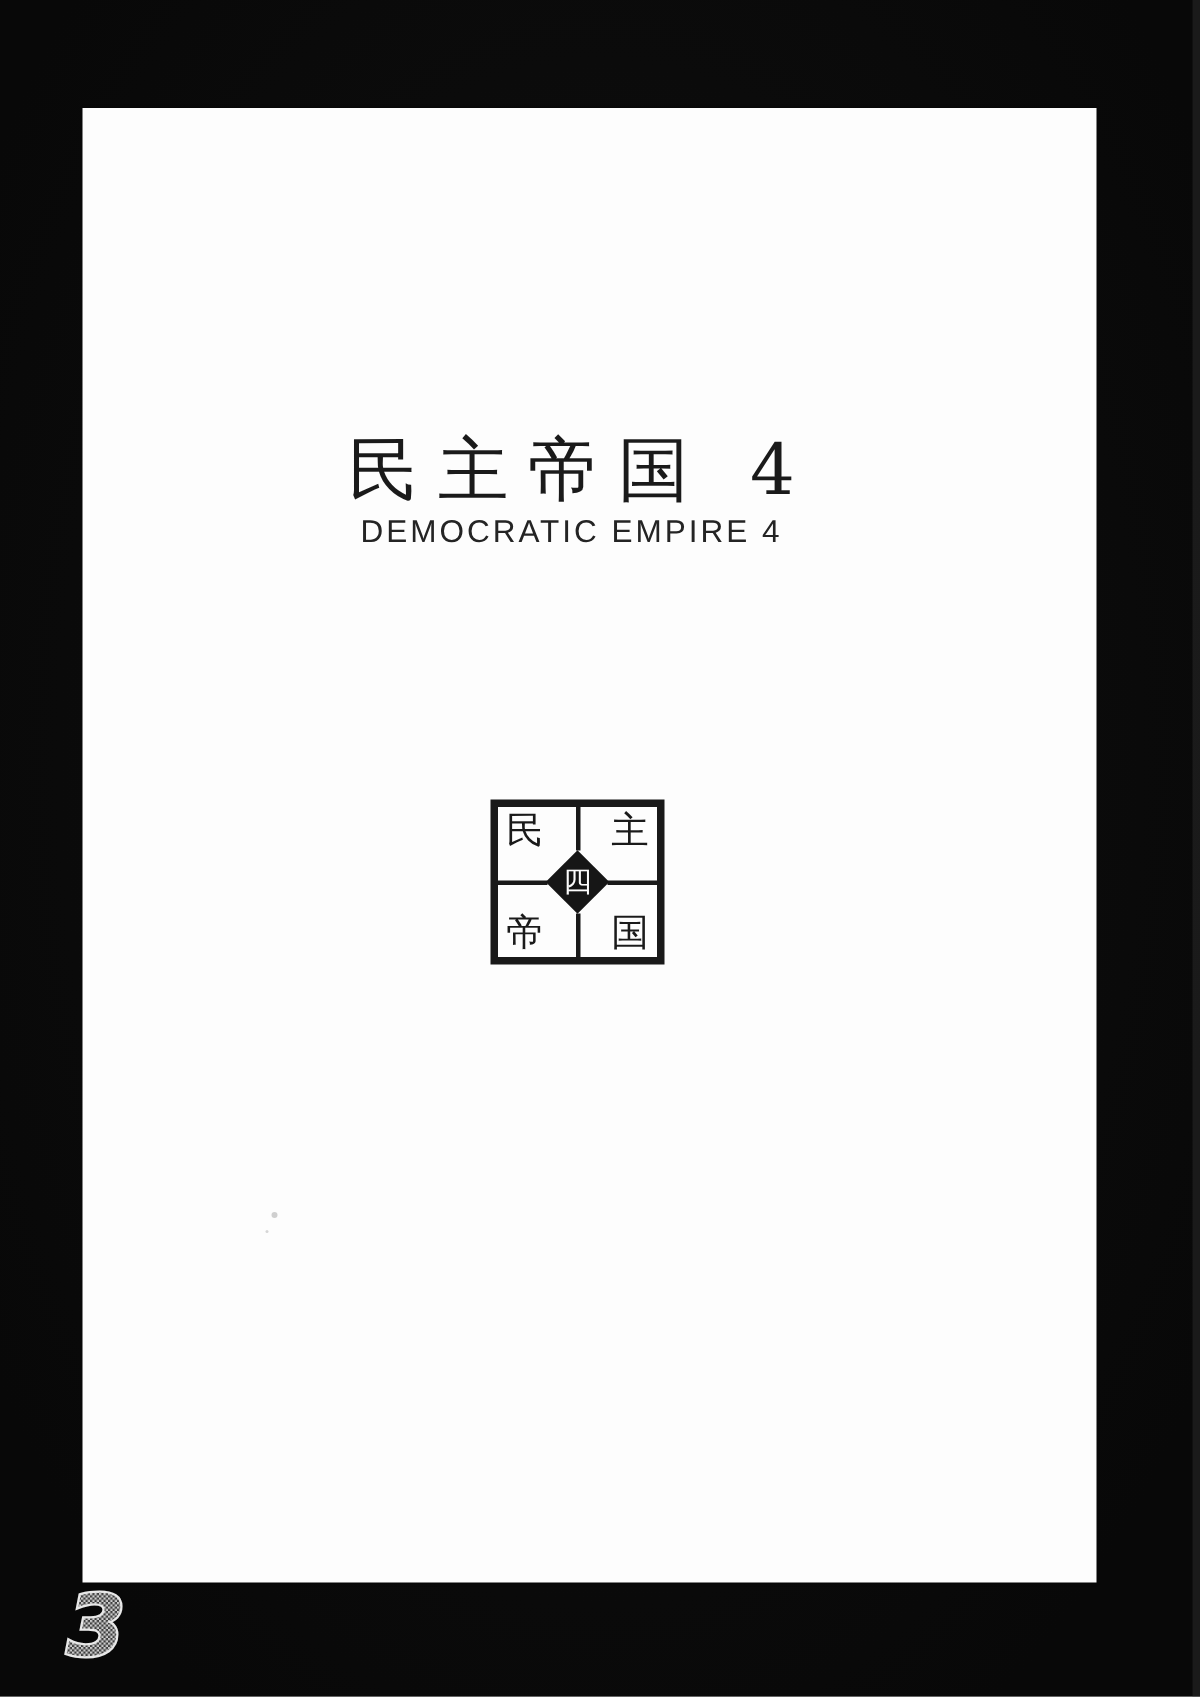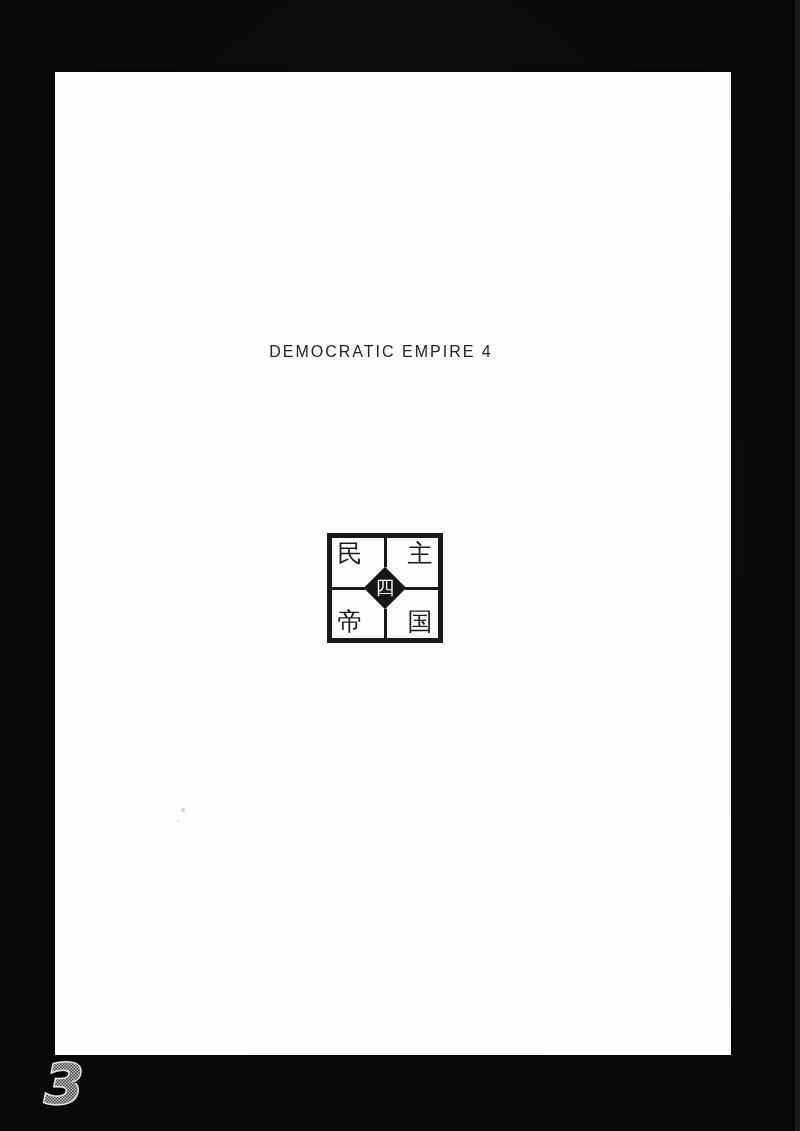--- a/index.html
+++ b/index.html
@@ -45,21 +45,21 @@
     top: 210px;
     font-size: 47px;
     letter-spacing: 13px;
     text-indent: 13px;
     color: #1a1a1a;
     font-weight: 500;
   }
   .subtitle {
     top: 271px;
     font-family: "Liberation Sans", sans-serif;
-    font-size: 16px;
+    font-size: 21px;
     letter-spacing: 2px;
     color: #242424;
   }
 
   
   .logo {
     position: absolute;
     left: 272px; top: 461px;
     width: 116px; height: 110px;
     border: 5px solid #191919;
@@ -128,20 +128,21 @@
   }
 </style>
 </head>
 <body>
 
 <div class="scan">
   <div class="edge-strip"></div>
 
   <div class="paper">
 
+    <div class="centered title">民主帝国 4</div>
 
     <div class="centered subtitle">DEMOCRATIC EMPIRE 4</div>
 
     <div class="logo">
       <span class="q q-tl">民</span>
       <span class="q q-tr">主</span>
       <span class="q q-bl">帝</span>
       <span class="q q-br">国</span>
 
       <div class="vline vline-top"></div>

